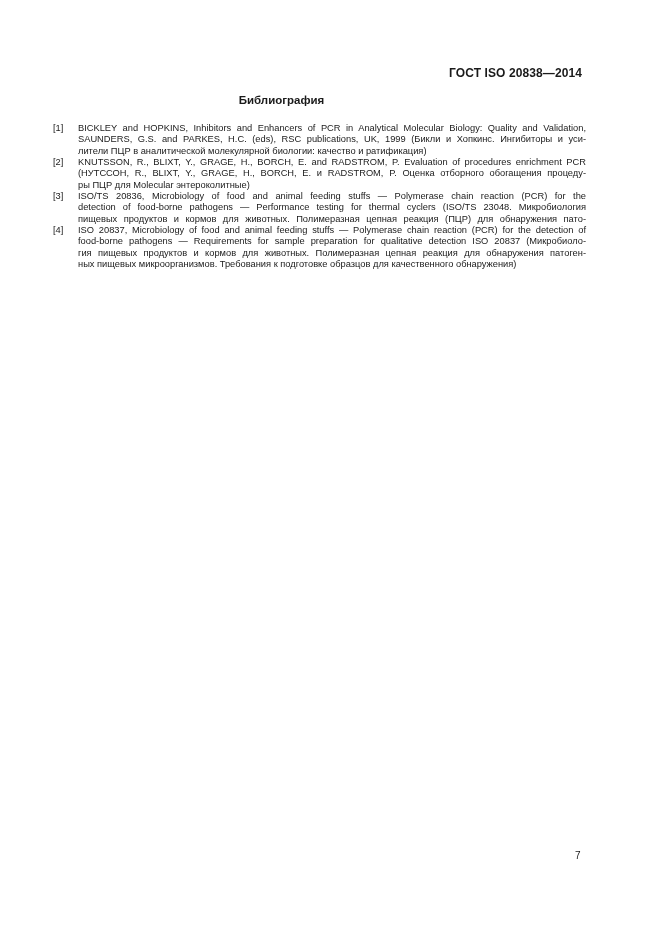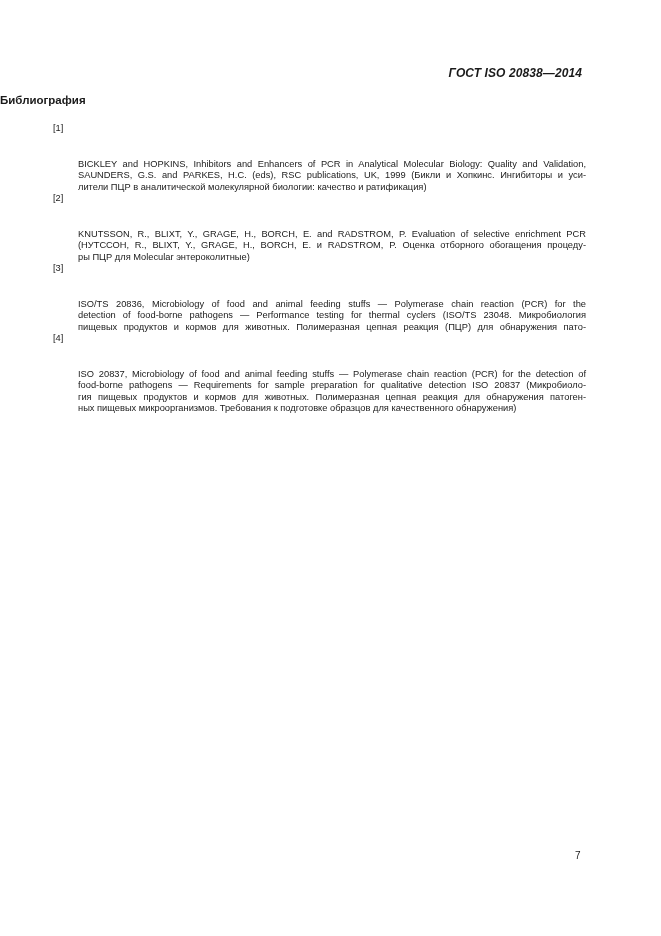--- a/index.html
+++ b/index.html
@@ -1,25 +1,25 @@
 <!DOCTYPE html>
 <html><head>
 <meta charset="utf-8">
 <style>
   html, body { margin: 0; padding: 0; background: #ffffff; }
   body { width: 661px; height: 936px; position: relative; overflow: hidden;
          font-family: "Liberation Sans", sans-serif; color: #1a1a1a; }
   .header-code { position: absolute; right: 79px; top: 66px; font-weight: bold;
-         font-size: 12px; letter-spacing: 0.1px; font-style: italic; }
-  .title { position: absolute; left: 0; width: 563px; top: 94px; 
+         font-size: 12px; letter-spacing: 0.1px; }
+  .title { position: absolute; left: 0; width: 563px; top: 94px; text-align: center;
          font-weight: bold; font-size: 11.5px; }
   .biblio { position: absolute; left: 53px; top: 123px; width: 533px; }
   .entry { display: flex; font-size: 9.3px; line-height: 11.35px; }
   .num { width: 25px; flex: 0 0 25px; }
-  .text { flex: 1; text-align: justify; margin-top: 36px; }
+  .text { flex: 1; text-align: justify; }
   .text span { display: block; text-align: justify; text-align-last: justify; white-space: nowrap; }
   .text span.last { text-align-last: left; }
   .page-num { position: absolute; left: 575px; top: 850px; font-size: 10px; }
 </style>
 </head>
 <body>
 
 <div class="header-code">ГОСТ ISO 20838—2014</div>
 
 <div class="title">Библиография</div>
@@ -29,21 +29,21 @@
     <div class="num">[1]</div>
     <div class="text">
       <span>BICKLEY and HOPKINS, Inhibitors and Enhancers of PCR in Analytical Molecular Biology: Quality and Validation,</span>
       <span>SAUNDERS, G.S. and PARKES, H.C. (eds), RSC publications, UK, 1999 (Бикли и Хопкинс. Ингибиторы и уси-</span>
       <span class="last">лители ПЦР в аналитической молекулярной биологии: качество и ратификация)</span>
     </div>
   </div>
   <div class="entry">
     <div class="num">[2]</div>
     <div class="text">
-      <span>KNUTSSON, R., BLIXT, Y., GRAGE, H., BORCH, E. and RADSTROM, P. Evaluation of selective enrichment PCR</span>
+      <span>KNUTSSON, R., BLIXT, Y., GRAGE, H., BORCH, E. and RADSTROM, P. Evaluation of procedures enrichment PCR</span>
       <span>(НУТССОН, R., BLIXT, Y., GRAGE, H., BORCH, E. и RADSTROM, P. Оценка отборного обогащения процеду-</span>
       <span class="last">ры ПЦР для Molecular энтероколитные)</span>
     </div>
   </div>
   <div class="entry">
     <div class="num">[3]</div>
     <div class="text">
       <span>ISO/TS 20836, Microbiology of food and animal feeding stuffs — Polymerase chain reaction (PCR) for the</span>
       <span>detection of food-borne pathogens — Performance testing for thermal cyclers (ISO/TS 23048. Микробиология</span>
       <span>пищевых продуктов и кормов для животных. Полимеразная цепная реакция (ПЦР) для обнаружения пато-</span>

